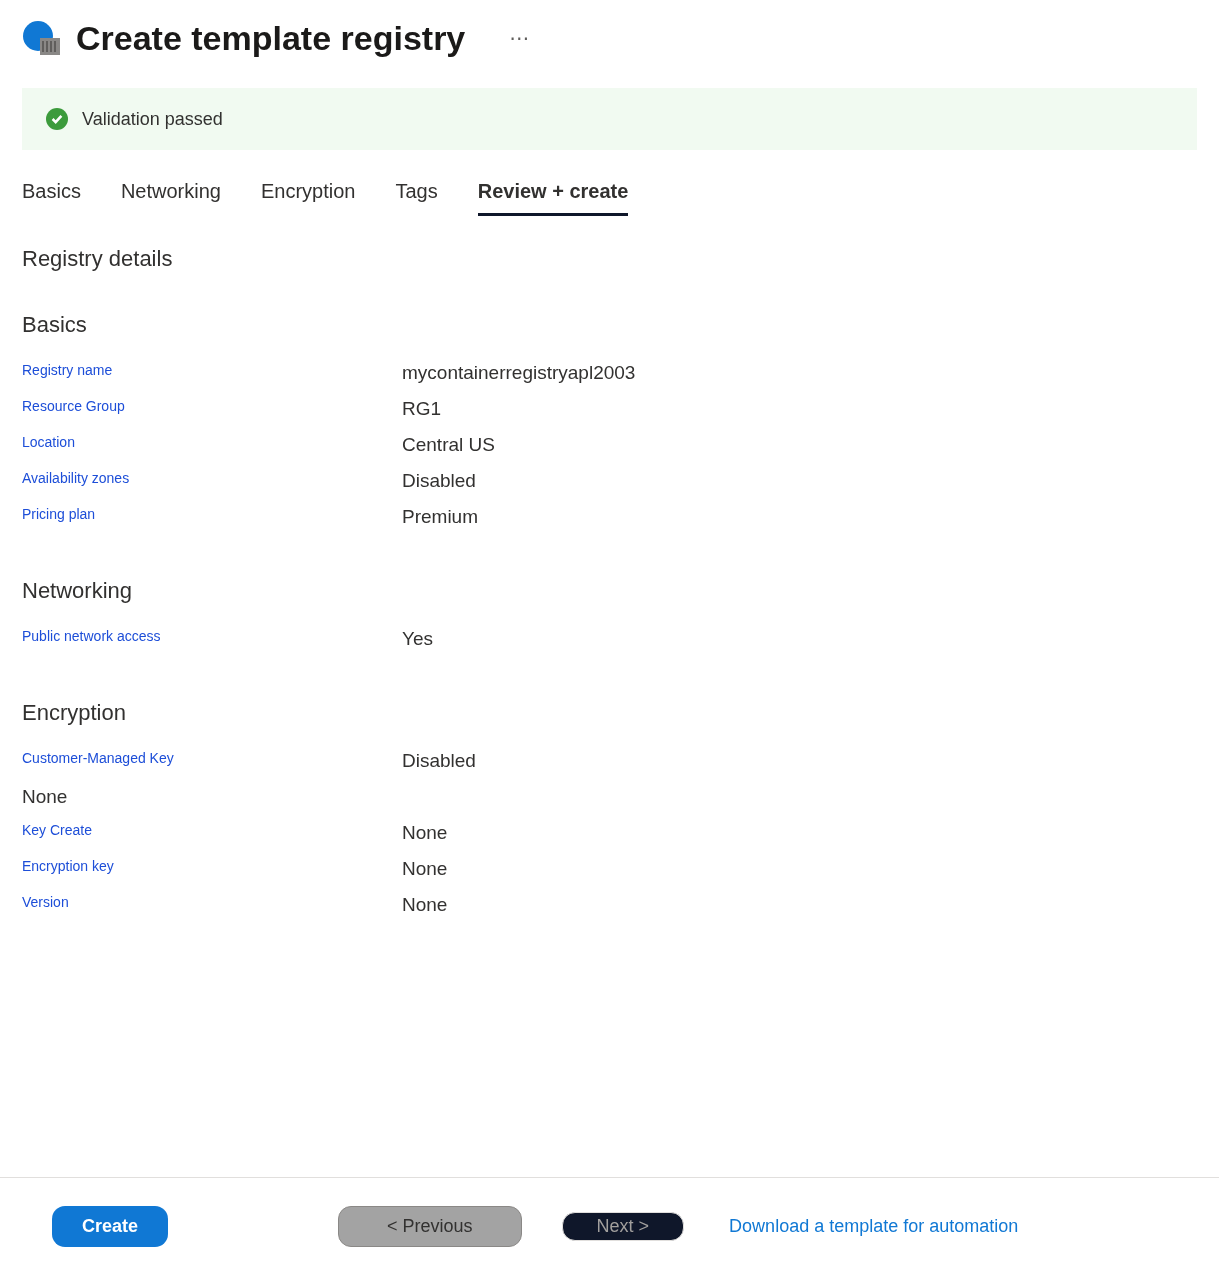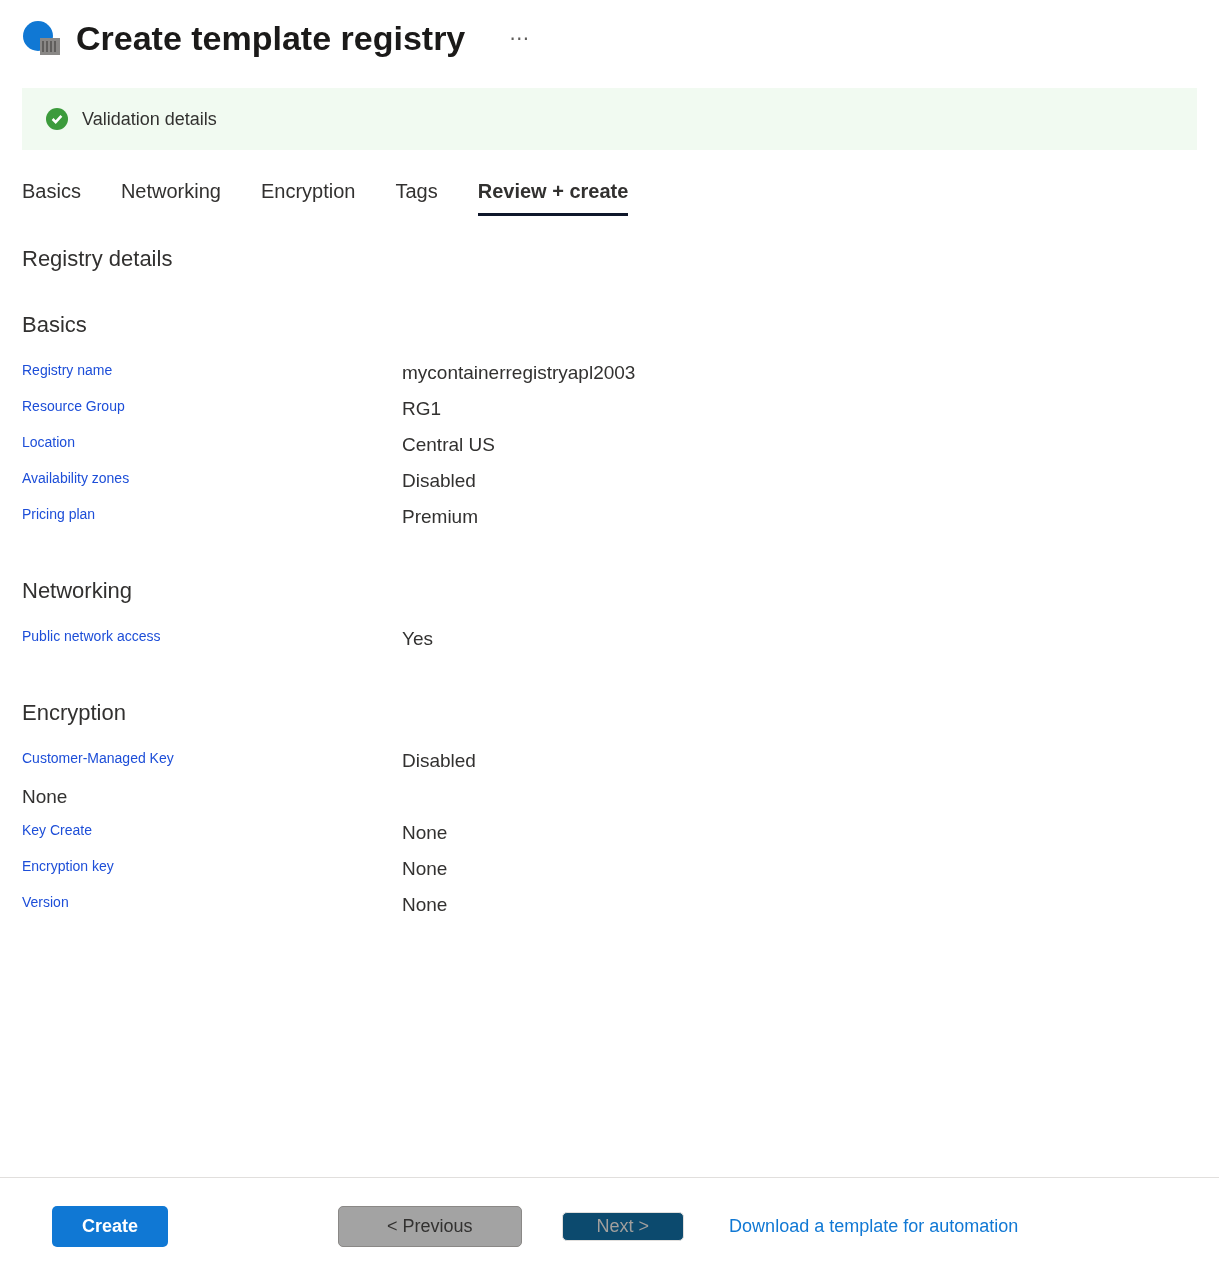--- a/index.html
+++ b/index.html
@@ -124,40 +124,40 @@
       right: 0;
       border-top: 1px solid #e1dfdd;
       padding: 28px 52px;
       display: flex;
       align-items: center;
       gap: 40px;
     }
     .btn {
       font-size: 18px;
       padding: 10px 28px;
-      border-radius: 5px;
+      border-radius: 13px;
       cursor: pointer;
       font-family: inherit;
     }
     .btn-primary {
       background: #1078d4;
       color: #ffffff;
       border: none;
       font-weight: 600;
       padding: 10px 30px;
     }
     .btn-secondary {
       background: #a3a3a3;
       color: #323130;
       border: 1px solid #8a8886;
       padding: 9px 48px;
       margin-left: 130px;
     }
     .btn-disabled {
-      background: #0c4a6e;
+      background: #0f172a;
       color: #a19f9d;
       border: 1px solid #e1dfdd;
       cursor: not-allowed;
       padding: 3px 34px;
       margin-left: 0;
     }
     .link {
       color: #1078d4;
       font-size: 18px;
       text-decoration: none;
@@ -183,21 +183,21 @@
   <span class="ellipsis-icon">⋯</span>
 </div>
 
 <div class="content">
   <div class="validation-banner">
     <div class="check-circle">
       <svg viewBox="0 0 16 16">
           <path d="M3 8 L6.5 11.5 L13 4.5"></path>
         </svg>
     </div>
-    <span class="validation-text">Validation details</span>
+    <span class="validation-text">Validation passed</span>
   </div>
 
   <div class="tabs">
     <div class="tab">Basics</div>
     <div class="tab">Networking</div>
     <div class="tab">Encryption</div>
     <div class="tab">Tags</div>
     <div class="tab active">Review + create</div>
   </div>
 

